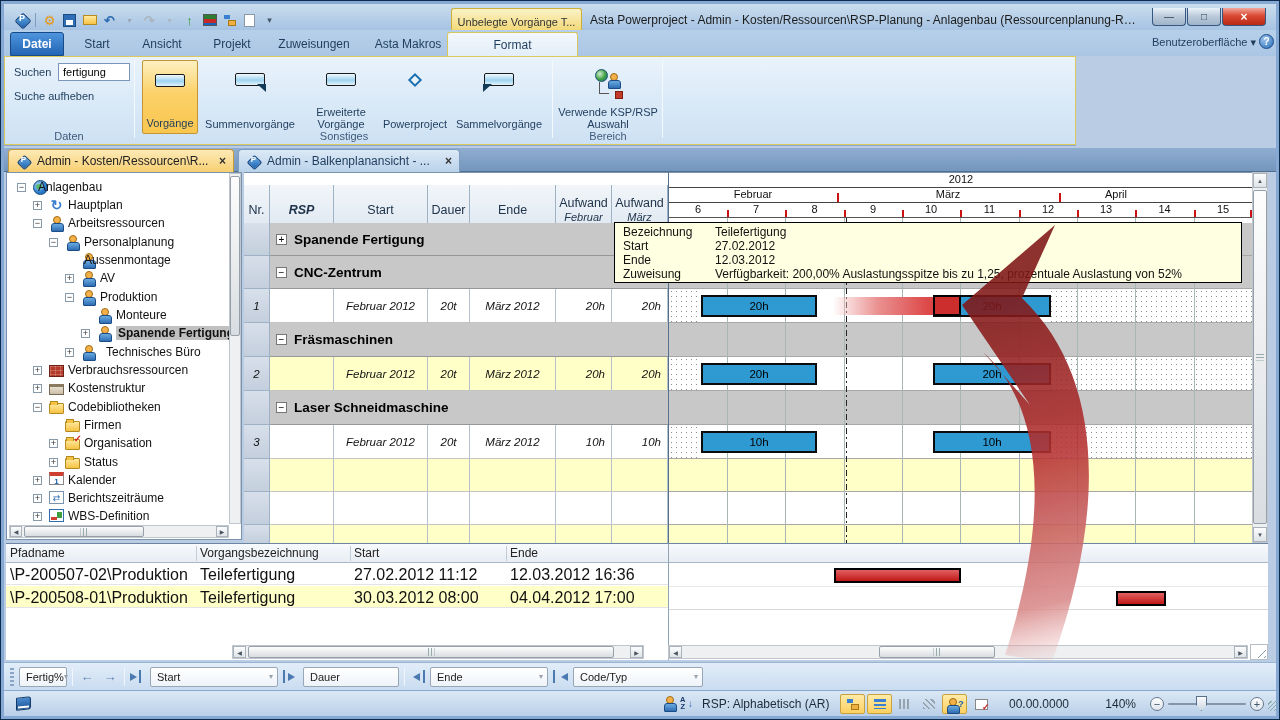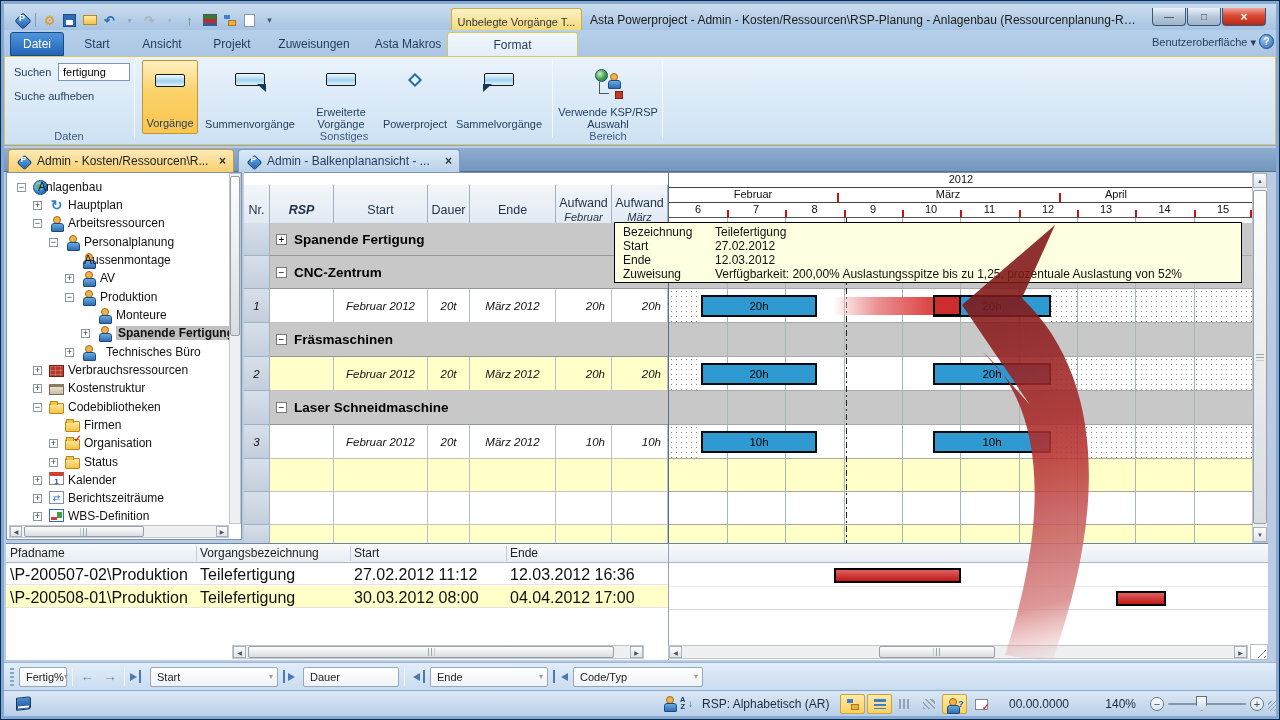--- a/index.html
+++ b/index.html
@@ -24,28 +24,28 @@
     display:flex;align-items:center;justify-content:center;font-size:11px;color:#333}
   .wtitle{left:586px;top:9px;width:548px;font-size:12px;color:#1c1c1c;overflow:hidden;text-overflow:ellipsis}
   .winbtn{top:4px;height:18px;border:1px solid #35567e;border-top:none;border-radius:0 0 4px 4px;
     background:linear-gradient(#e9f1f8,#b9c9da 50%,#9fb4ca);display:flex;align-items:center;justify-content:center;
     color:#2a3c52;font-size:10px}
   .winbtn.close{background:linear-gradient(#f2a79b,#d94a33 45%,#b92815);color:#fff;font-size:12px;font-weight:bold}
 
   
   .tabrow{left:4px;top:30px;width:1272px;height:26px;background:linear-gradient(#b6cfe9,#abc6e5)}
   .rtab{top:32px;height:24px;display:flex;align-items:center;justify-content:center;font-size:12px;color:#1e3c5c;border-radius:3px 3px 0 0}
-  .rtab.file{background:linear-gradient(#4f95dd,#2265b5);color:#fff;font-weight:normal;border:1px solid #174a86}
+  .rtab.file{background:linear-gradient(#4f95dd,#2265b5);color:#fff;font-weight:bold;border:1px solid #174a86}
   .rtab.format{background:linear-gradient(#f2f7fc,#e3eef8);border:1px solid #d8c75a;border-bottom:none}
   .uimenu{top:36px;right:24px;font-size:11px;color:#1e3c5c}
   .helpico{top:34px;right:6px;width:15px;height:15px;border-radius:50%;background:radial-gradient(circle at 35% 30%,#9cc6ee,#2b6cb4);
     color:#fff;font-size:10px;font-weight:bold;display:flex;align-items:center;justify-content:center;border:1px solid #1c4c86}
 
   
-  .ribbon{left:4px;top:56px;width:1272px;height:90px;border-bottom:1px solid #8aa8cc;
+  .ribbon{left:4px;top:56px;width:1072px;height:90px;border-bottom:1px solid #8aa8cc;
     background:linear-gradient(#eaf3fc,#d9e9f7 55%,#cde1f3);box-shadow:inset 0 0 0 1px #dcc95e}
   .grplabel{bottom:3px;font-size:11px;color:#3e5a7a;text-align:center}
   .gsep{top:4px;height:78px;width:1px;background:#b7cadf;border-right:1px solid #f4f9fd}
   .srchlabel{font-size:11px;color:#1e3c5c}
   .srchbox{width:72px;height:18px;border:1px solid #7a96b8;background:#fff;font-size:11px;padding:1px 4px;font-family:"Liberation Sans",sans-serif}
   .rbtn{position:absolute;top:4px;height:74px;display:flex;flex-direction:column;align-items:center;padding-top:7px}
   .rbtn .lbl{margin-top:auto;margin-bottom:4px;font-size:11px;color:#1e3c5c;text-align:center;line-height:12px}
   .rbtn.sel{background:linear-gradient(#fdf0c0,#fbd168 45%,#f9c64e);border:1px solid #c49536;border-radius:2px}
   .ibar{position:relative;width:30px;height:13px;border:1px solid #1a1a1a;border-radius:2px;
     background:linear-gradient(#f2fafe,#9ed3f0 55%,#e2f2fb);margin-top:6px}

